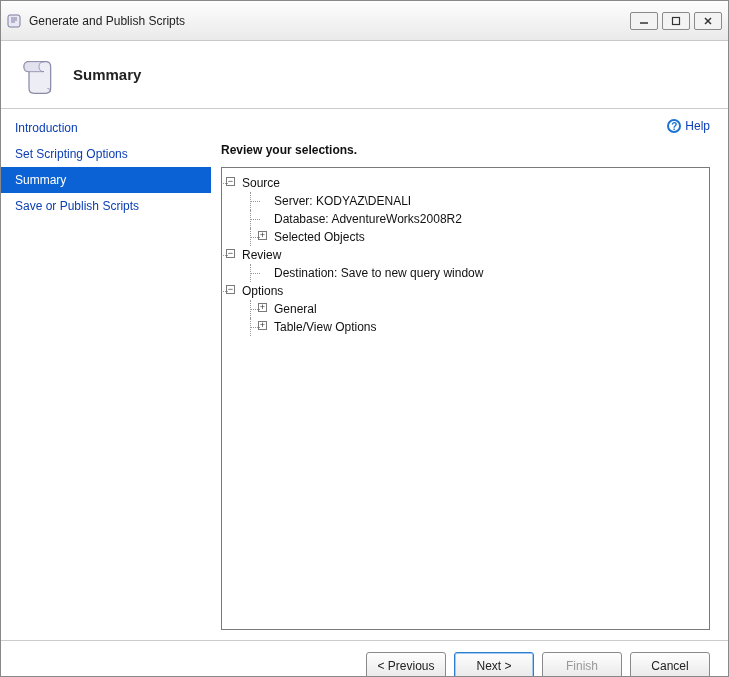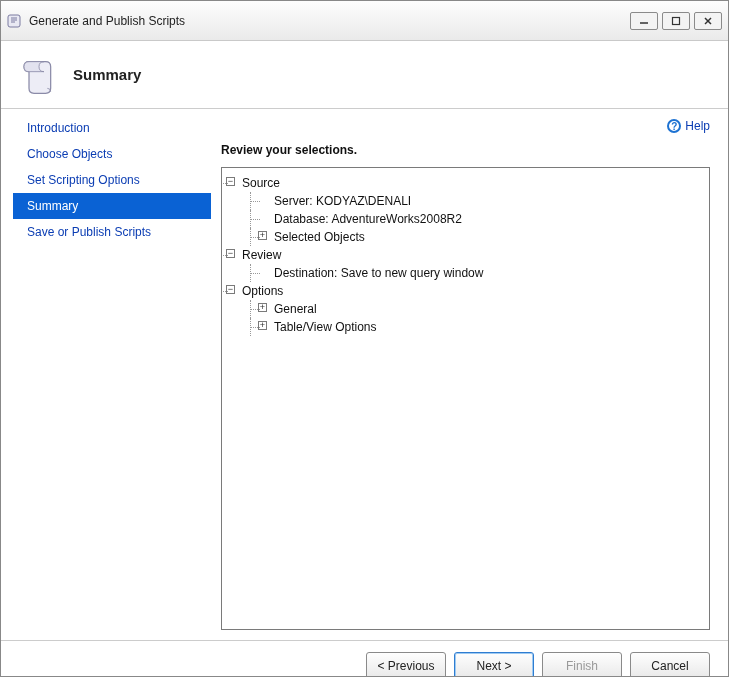--- a/index.html
+++ b/index.html
@@ -50,21 +50,20 @@
     width: 210px;
     padding: 6px 0;
     background: #fff;
   }
   .nav-item {
     display: block;
     padding: 6px 14px;
     color: #0b3db3;
     cursor: pointer;
     text-decoration: none;
-    margin-left: 12px;
   }
   .nav-item.selected {
     background: #0a62d4;
     color: #fff;
   }
   .content {
     flex: 1;
     padding: 6px 18px 10px 10px;
     display: flex;
     flex-direction: column;
@@ -191,21 +190,20 @@
     <path d="M12 8 q-6 0 -6 6 q0 6 6 6 v20 q0 6 6 6 h14 q6 0 6 -6 V14 q0 -6 -6 -6 z" fill="#ededf6" stroke="#8b8ba8" stroke-width="1.5"></path>
     <path d="M12 8 q-6 0 -6 6 q0 6 6 6 h18 q-6 0 -6 -6 q0 -6 6 -6 z" fill="#e2e2ef" stroke="#8b8ba8" stroke-width="1"></path>
     <path d="M34 40 q4 0 4 4" fill="none" stroke="#8b8ba8"></path>
   </svg>
   <h1>Summary</h1>
 </div>
 
 <div class="body-area">
   <div class="sidebar">
     <a class="nav-item">Introduction</a>
-    <a class="nav-item">Choose Objects</a>
     <a class="nav-item">Set Scripting Options</a>
     <a class="nav-item selected">Summary</a>
     <a class="nav-item">Save or Publish Scripts</a>
   </div>
 
   <div class="content">
     <div class="help-row">
       <span class="help-icon">?</span>
       <span>Help</span>
     </div>

